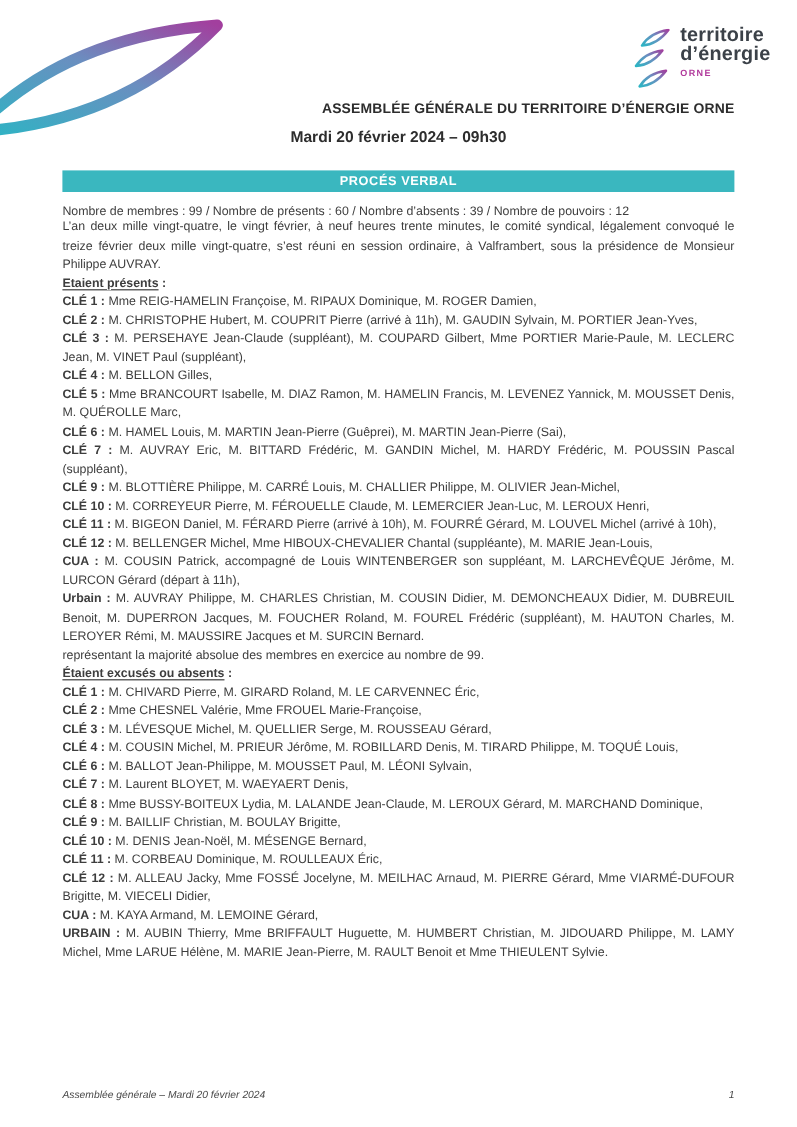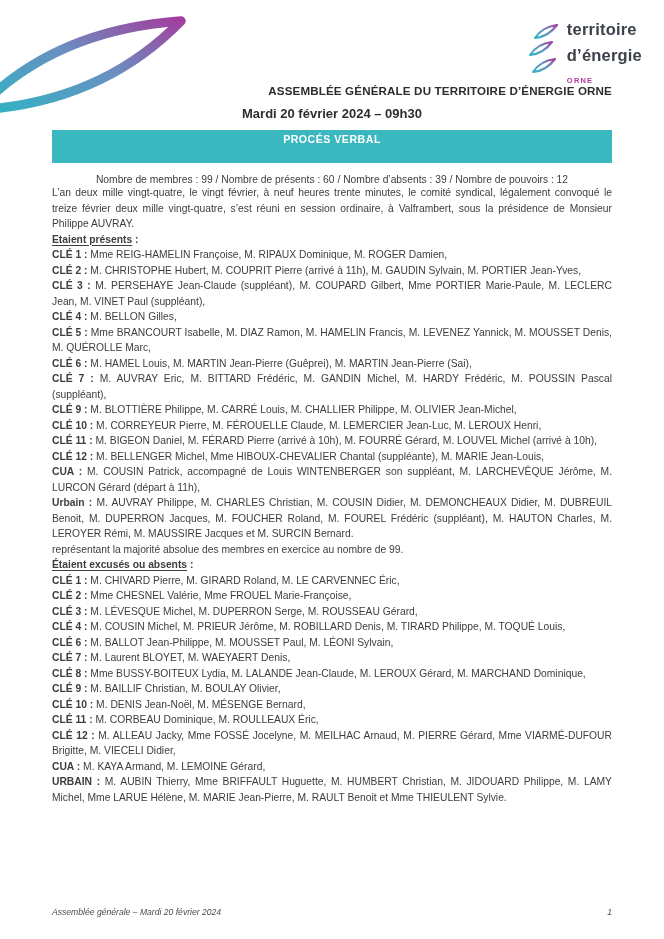--- a/index.html
+++ b/index.html
@@ -6,30 +6,30 @@
   body{
     width:664px;height:939px;position:relative;overflow:hidden;
     background:#ffffff;color:#3d3d3d;
     font-family:"Liberation Sans", sans-serif;
   }
   .page{position:absolute;inset:0;}
   
   .big-leaf{position:absolute;left:-25px;top:4px;width:235px;height:115px;}
   .brand{position:absolute;top:22px;right:22px;display:flex;align-items:flex-start;gap:7px;}
   .brand-leaves{width:34px;height:56px;margin-top:2px;}
-  .brand-text{display:flex;flex-direction:column;gap:10px;}
+  .brand-text{display:flex;flex-direction:column;}
   .brand-name{font-size:16.5px;line-height:15.5px;font-weight:700;color:#3b4148;letter-spacing:0.2px;}
   .brand-region{font-size:7.5px;font-weight:700;letter-spacing:1.2px;color:#b13a9c;margin-top:3px;}
   
   .content{padding:0 52px;}
   .doc-title{margin:84px 0 0 0;text-align:right;font-weight:700;font-size:11.6px;color:#2d2d2d;letter-spacing:0.15px;}
   .doc-subtitle{margin:9px 0 0 0;text-align:center;font-weight:700;font-size:13px;color:#2d2d2d;}
-  .banner{margin-top:9px;height:33px;line-height:18px;background:#3ab7bf;color:#ffffff;
+  .banner{margin-top:21px;height:18px;line-height:18px;background:#3ab7bf;color:#ffffff;
           text-align:center;font-weight:700;font-size:10.6px;letter-spacing:0.5px;}
-  .stats{margin:11px 0 0 0;text-align:center;font-size:10.3px;color:#3d3d3d;}
+  .stats{margin:11px 0 0 0;text-align:left;font-size:10.3px;color:#3d3d3d;}
   
   p.body{margin:0;font-size:10.3px;line-height:15.5px;text-align:justify;color:#3d3d3d;}
   .intro{margin-top:17px;}
   .section-heading{margin-top:19px;font-weight:700;color:#333;}
   .section-heading .underlined{text-decoration:underline;text-underline-offset:2px;}
   .entry b{font-weight:700;}
   .quorum{margin-top:16px;text-align:left;}
   
   .footer{position:absolute;left:52px;right:52px;bottom:22px;display:flex;
           justify-content:space-between;font-style:italic;font-size:8.6px;color:#4a4a4a;}
@@ -101,26 +101,26 @@
       <p class="body entry"><b>Urbain :</b> <span>M. AUVRAY Philippe, M. CHARLES Christian, M. COUSIN Didier, M. DEMONCHEAUX Didier, M. DUBREUIL Benoit, M. DUPERRON Jacques, M. FOUCHER Roland, M. FOUREL Frédéric (suppléant), M. HAUTON Charles, M. LEROYER Rémi, M. MAUSSIRE Jacques et M. SURCIN Bernard.</span></p>
     </div>
 
     <p class="body quorum">représentant la majorité absolue des membres en exercice au nombre de 99.</p>
 
     <p class="body section-heading"><span class="underlined">Étaient excusés ou absents</span><span> :</span></p>
 
     <div>
       <p class="body entry"><b>CLÉ 1 :</b> <span>M. CHIVARD Pierre, M. GIRARD Roland, M. LE CARVENNEC Éric,</span></p>
       <p class="body entry"><b>CLÉ 2 :</b> <span>Mme CHESNEL Valérie, Mme FROUEL Marie-Françoise,</span></p>
-      <p class="body entry"><b>CLÉ 3 :</b> <span>M. LÉVESQUE Michel, M. DUPERRON Serge, M. ROUSSEAU Gérard,</span></p>
+      <p class="body entry"><b>CLÉ 3 :</b> <span>M. LÉVESQUE Michel, M. QUELLIER Serge, M. ROUSSEAU Gérard,</span></p>
       <p class="body entry"><b>CLÉ 4 :</b> <span>M. COUSIN Michel, M. PRIEUR Jérôme, M. ROBILLARD Denis, M. TIRARD Philippe, M. TOQUÉ Louis,</span></p>
       <p class="body entry"><b>CLÉ 6 :</b> <span>M. BALLOT Jean-Philippe, M. MOUSSET Paul, M. LÉONI Sylvain,</span></p>
       <p class="body entry"><b>CLÉ 7 :</b> <span>M. Laurent BLOYET, M. WAEYAERT Denis,</span></p>
       <p class="body entry"><b>CLÉ 8 :</b> <span>Mme BUSSY-BOITEUX Lydia, M. LALANDE Jean-Claude, M. LEROUX Gérard, M. MARCHAND Dominique,</span></p>
-      <p class="body entry"><b>CLÉ 9 :</b> <span>M. BAILLIF Christian, M. BOULAY Olivier,</span></p>
+      <p class="body entry"><b>CLÉ 9 :</b> <span>M. BAILLIF Christian, M. BOULAY Brigitte,</span></p>
       <p class="body entry"><b>CLÉ 10 :</b> <span>M. DENIS Jean-Noël, M. MÉSENGE Bernard,</span></p>
       <p class="body entry"><b>CLÉ 11 :</b> <span>M. CORBEAU Dominique, M. ROULLEAUX Éric,</span></p>
       <p class="body entry"><b>CLÉ 12 :</b> <span>M. ALLEAU Jacky, Mme FOSSÉ Jocelyne, M. MEILHAC Arnaud, M. PIERRE Gérard, Mme VIARMÉ-DUFOUR Brigitte, M. VIECELI Didier,</span></p>
       <p class="body entry"><b>CUA :</b> <span>M. KAYA Armand, M. LEMOINE Gérard,</span></p>
       <p class="body entry"><b>URBAIN :</b> <span>M. AUBIN Thierry, Mme BRIFFAULT Huguette, M. HUMBERT Christian, M. JIDOUARD Philippe, M. LAMY Michel, Mme LARUE Hélène, M. MARIE Jean-Pierre, M. RAULT Benoit et Mme THIEULENT Sylvie.</span></p>
     </div>
 
   </div>
 
   <div class="footer">

